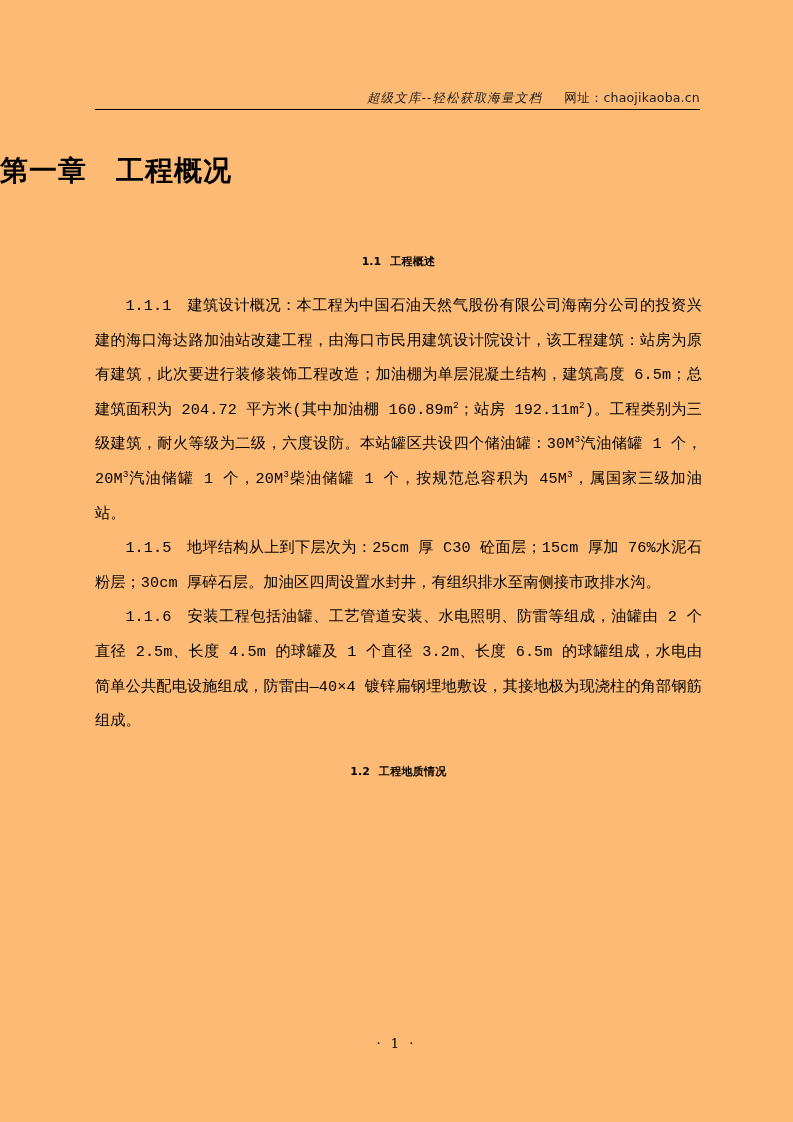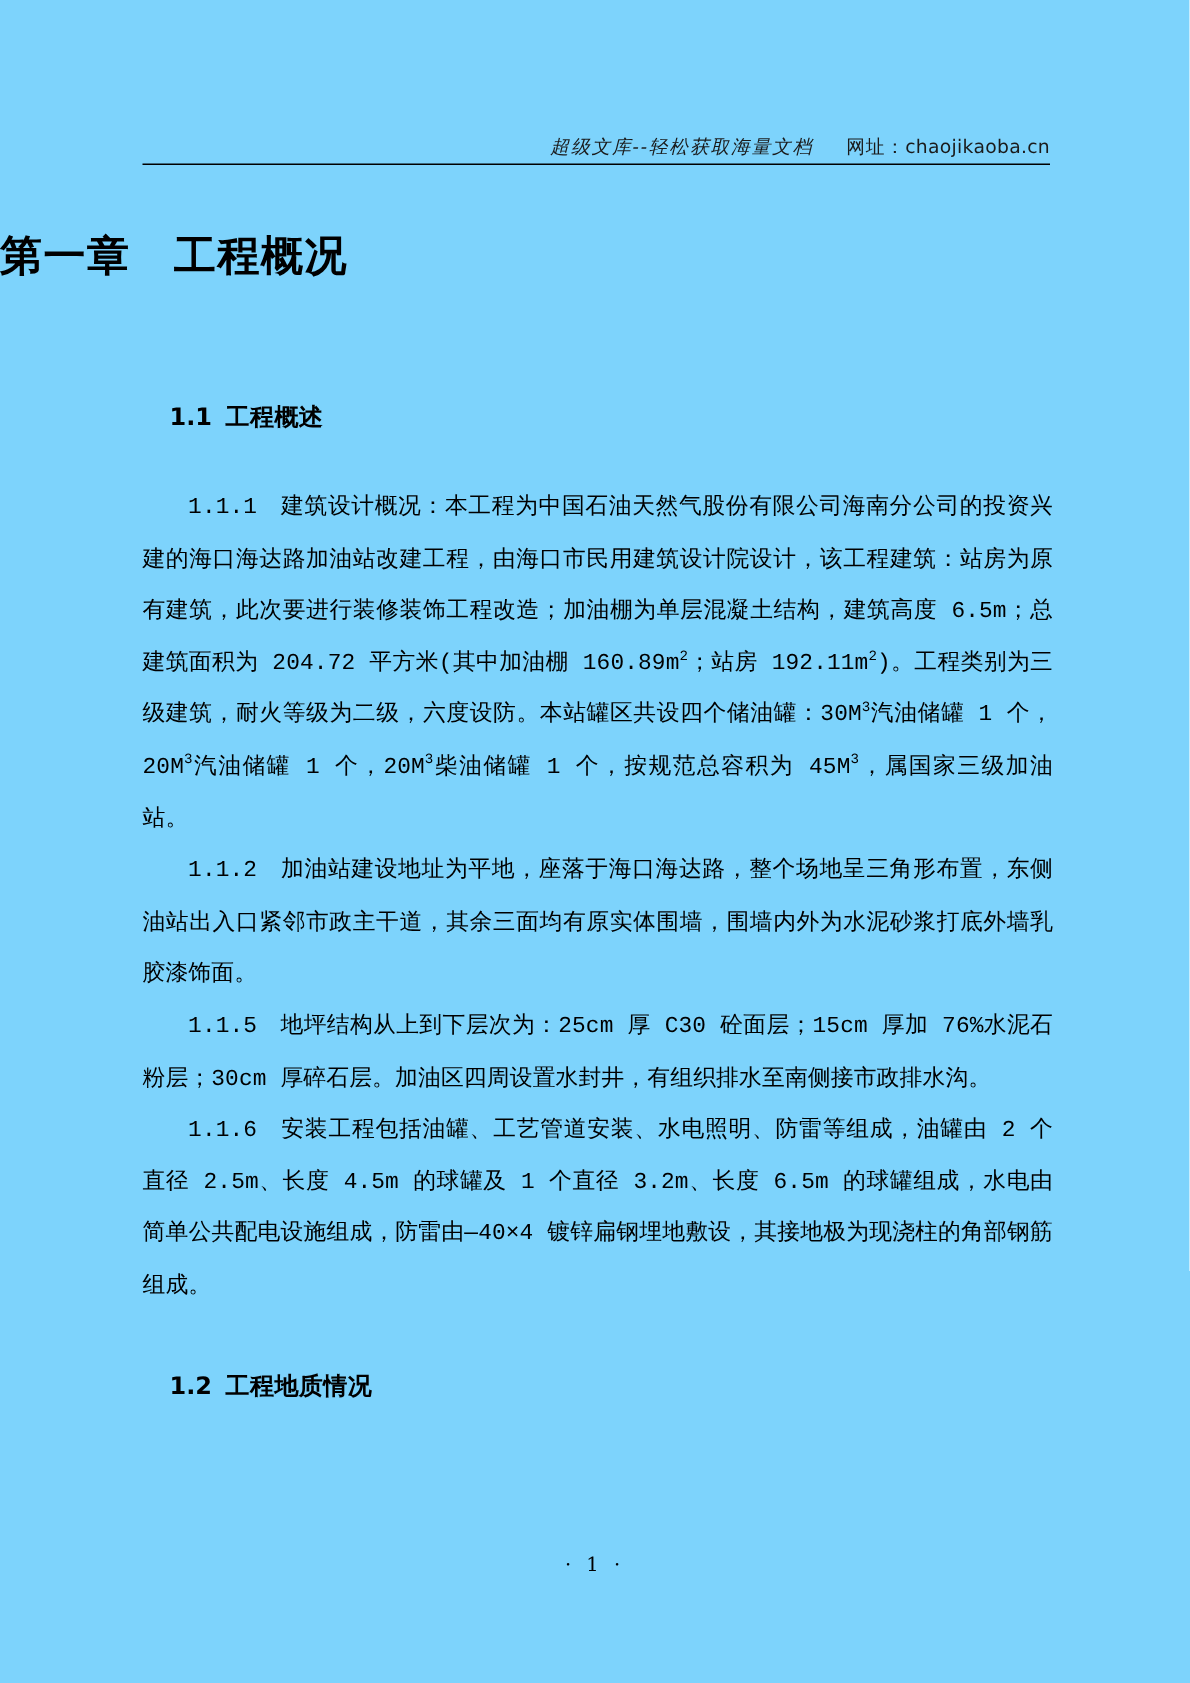--- a/index.html
+++ b/index.html
@@ -8,21 +8,21 @@
     background: #ffffff;
   }
   body {
     font-family: "Liberation Serif", "DejaVu Serif", serif;
     color: #000000;
   }
   .page {
     position: relative;
     width: 793px;
     height: 1122px;
-    background: #7dd3fc;
+    background: #fdba74;
     overflow: hidden;
     box-sizing: border-box;
   }
 
   
   .header-zone {
     position: absolute;
     left: 95px;
     top: 84px;
     width: 605px;
@@ -78,28 +78,29 @@
   }
 
   
   .content {
     position: absolute;
     left: 95px;
     top: 243px;
     width: 607px;
   }
   h2.section-heading {
-    margin: 18px;
+    margin: 2px;
     font-family: "DejaVu Sans", "Liberation Sans", sans-serif;
-    font-size: 16px;
+    font-size: 11px;
     font-weight: 700;
     letter-spacing: 0.3px;
     color: #000000;
     line-height: 34px;
     height: 34px;
+    text-align: center;
   }
   h2.section-heading .sh-num { letter-spacing: 0px; }
   h2.section-heading .sh-gap { display: inline-block; width: 9px; }
 
   p.body-par {
     margin: 0;
     font-family: Liberation Mono, monospace;
     font-size: 15.2px;
     line-height: 34.6px;
     text-align: justify;
@@ -146,21 +147,20 @@
   <div class="chapter-title">第一章　工程概况</div>
 
   <div class="content">
 
     <h2 class="section-heading"><span class="sh-num">1.1</span><span class="sh-gap"></span><span>工程概述</span></h2>
 
     <div class="sp-8"></div>
 
     <p class="body-par"><span>1.1.1　建筑设计概况：本工程为中国石油天然气股份有限公司海南分公司的投资兴建的海口海达路加油站改建工程，由海口市民用建筑设计院设计，该工程建筑：站房为原有建筑，此次要进行装修装饰工程改造；加油棚为单层混凝土结构，建筑高度 6.5m；总建筑面积为 204.72 平方米(其中加油棚 160.89m</span><sup>2</sup><span>；站房 192.11m</span><sup>2</sup><span>)。工程类别为三级建筑，耐火等级为二级，六度设防。本站罐区共设四个储油罐：30M</span><sup>3</sup><span>汽油储罐 1 个，20M</span><sup>3</sup><span>汽油储罐 1 个，20M</span><sup>3</sup><span>柴油储罐 1 个，按规范总容积为 45M</span><sup>3</sup><span>，属国家三级加油站。</span></p>
 
-    <p class="body-par">1.1.2　加油站建设地址为平地，座落于海口海达路，整个场地呈三角形布置，东侧油站出入口紧邻市政主干道，其余三面均有原实体围墙，围墙内外为水泥砂浆打底外墙乳胶漆饰面。</p>
 
 
 
     <p class="body-par">1.1.5　地坪结构从上到下层次为：25cm 厚 C30 砼面层；15cm 厚加 76%水泥石粉层；30cm 厚碎石层。加油区四周设置水封井，有组织排水至南侧接市政排水沟。</p>
 
     <p class="body-par">1.1.6　安装工程包括油罐、工艺管道安装、水电照明、防雷等组成，油罐由 2 个直径 2.5m、长度 4.5m 的球罐及 1 个直径 3.2m、长度 6.5m 的球罐组成，水电由简单公共配电设施组成，防雷由—40×4 镀锌扁钢埋地敷设，其接地极为现浇柱的角部钢筋组成。</p>
 
     <div class="sp-14"></div>
 
     <h2 class="section-heading"><span class="sh-num">1.2</span><span class="sh-gap"></span><span>工程地质情况</span></h2>

